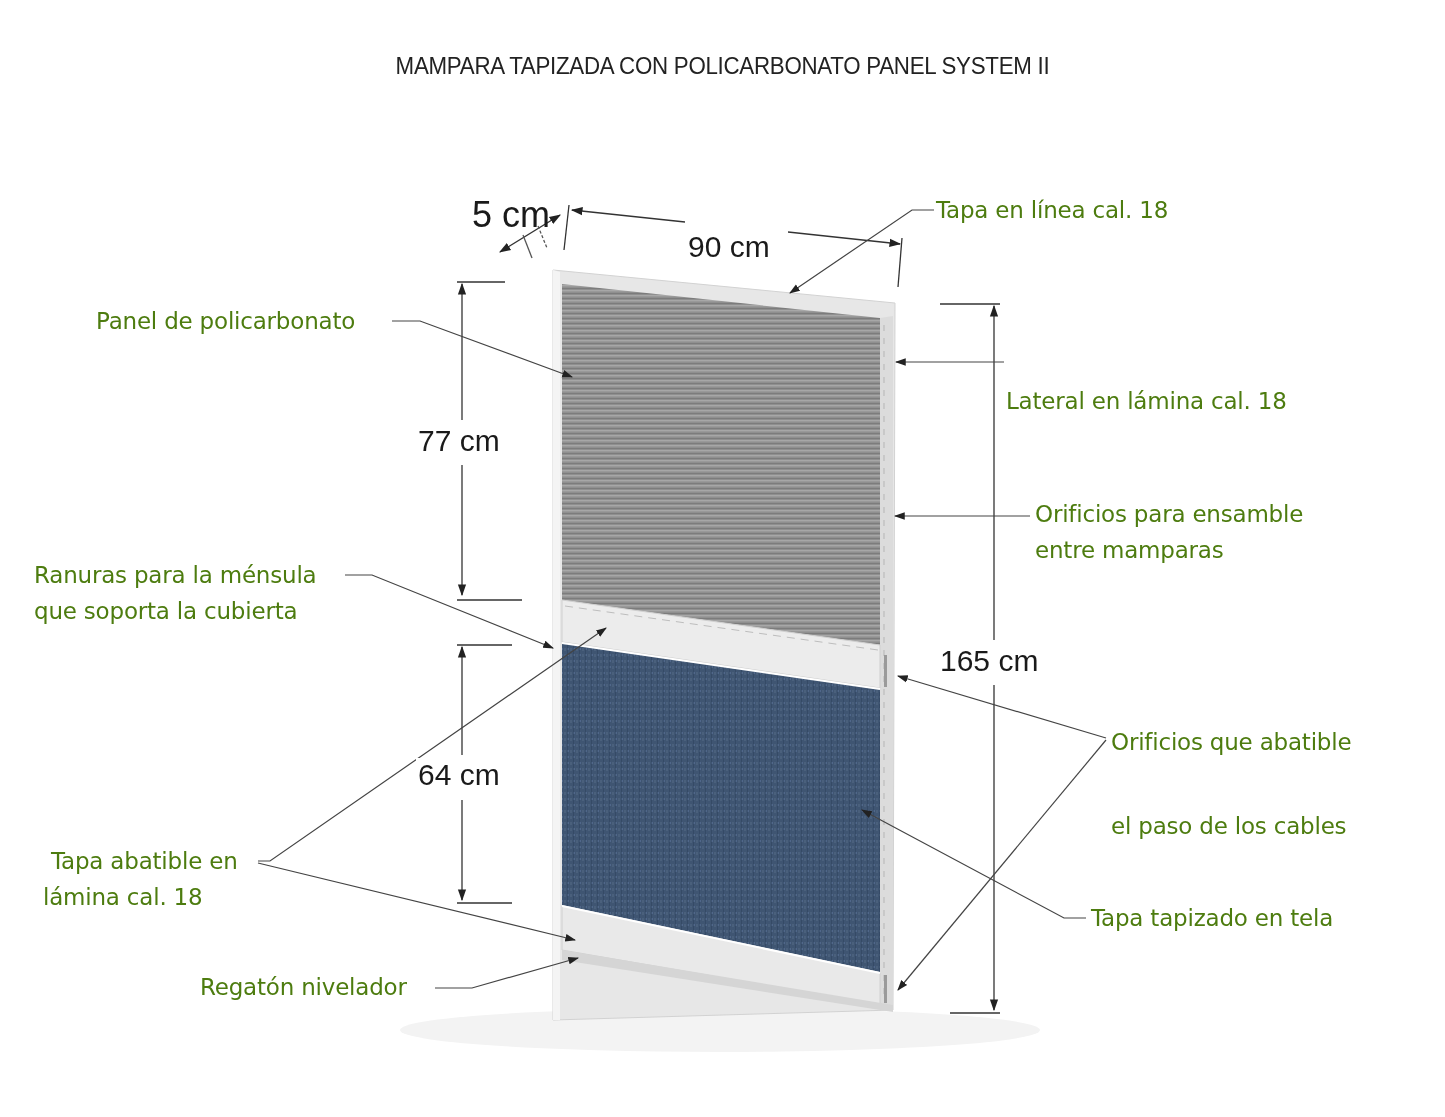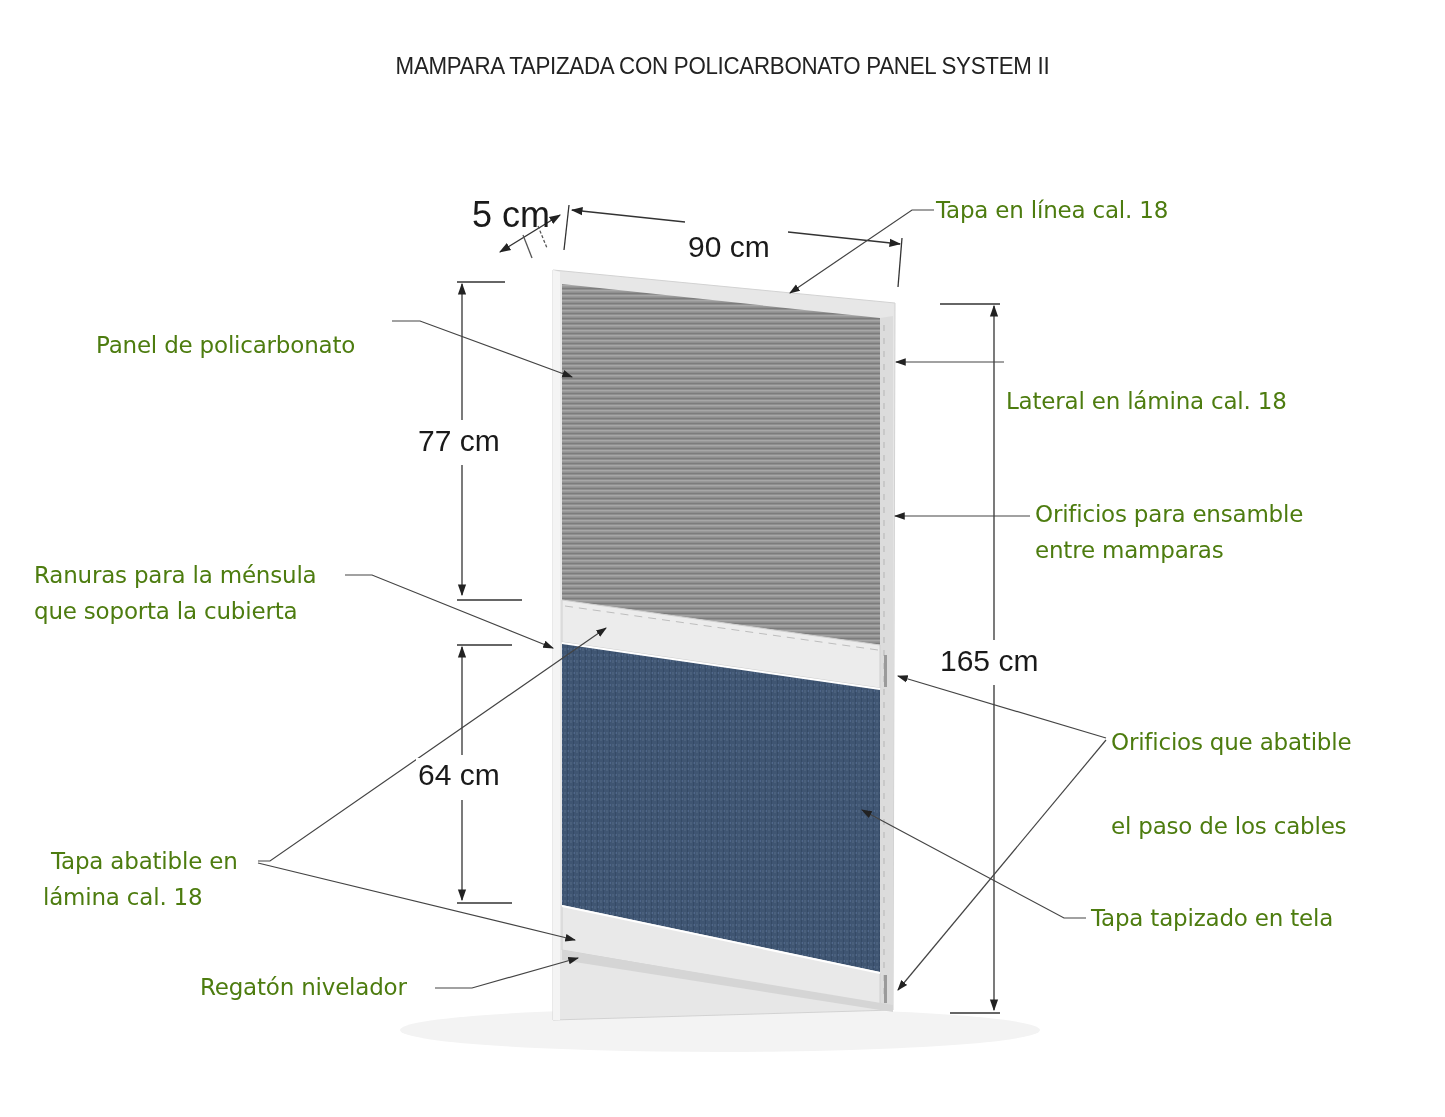--- a/index.html
+++ b/index.html
@@ -107,21 +107,21 @@
   </g>
 </svg>
 
 <div class="dim" style="left:470px; top:194px; font-size:36px; background:transparent;">5 cm</div>
 <div class="dim" style="left:686px; top:210px;margin-top:20px;">90 cm</div>
 <div class="dim" style="left:416px; top:424px;">77 cm</div>
 <div class="dim" style="left:416px; top:758px;">64 cm</div>
 <div class="dim" style="left:938px; top:644px;">165 cm</div>
 
 <div class="lbl" style="left:936px; top:192px;">Tapa en línea cal. 18</div>
-<div class="lbl" style="left:96px; top:303px;margin-top:24px;">Panel de policarbonato</div>
+<div class="lbl" style="left:96px; top:303px;">Panel de policarbonato</div>
 <div class="lbl" style="left:1006px; top:341px;margin-top:42px;">Lateral en lámina cal. 18</div>
 <div class="lbl" style="left:1035px; top:496px;">Orificios para ensamble</div>
 <div class="lbl" style="left:1035px; top:532px;">entre mamparas</div>
 <div class="lbl" style="left:34px; top:557px;">Ranuras para la ménsula</div>
 <div class="lbl" style="left:34px; top:593px;">que soporta la cubierta</div>
 <div class="lbl" style="left:1111px; top:724px;">Orificios que abatible</div>
 <div class="lbl" style="left:1111px; top:760px;margin-top:48px;">el paso de los cables</div>
 <div class="lbl" style="left:51px; top:843px;">Tapa abatible en</div>
 <div class="lbl" style="left:43px; top:879px;">lámina cal. 18</div>
 <div class="lbl" style="left:1091px; top:900px;">Tapa tapizado en tela</div>

